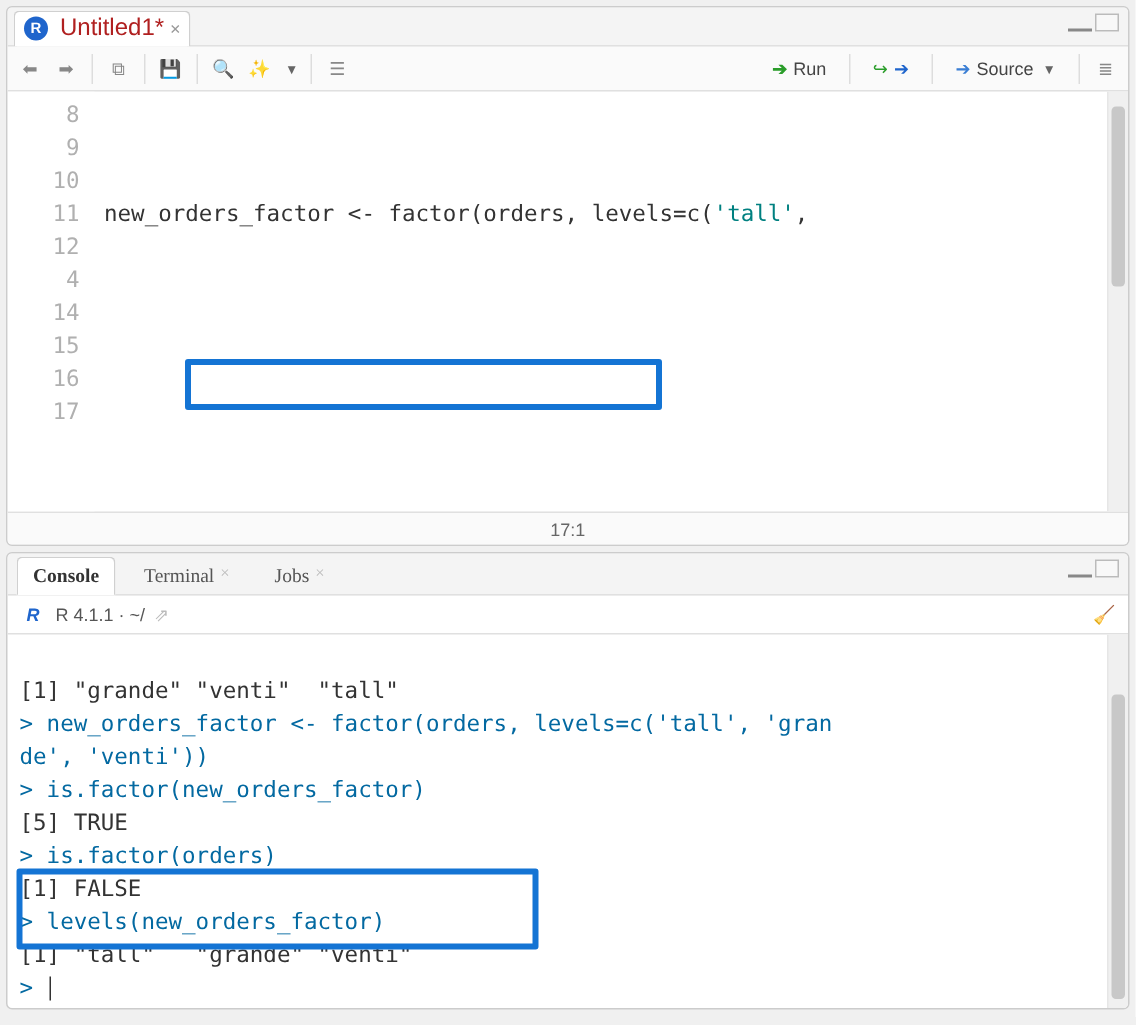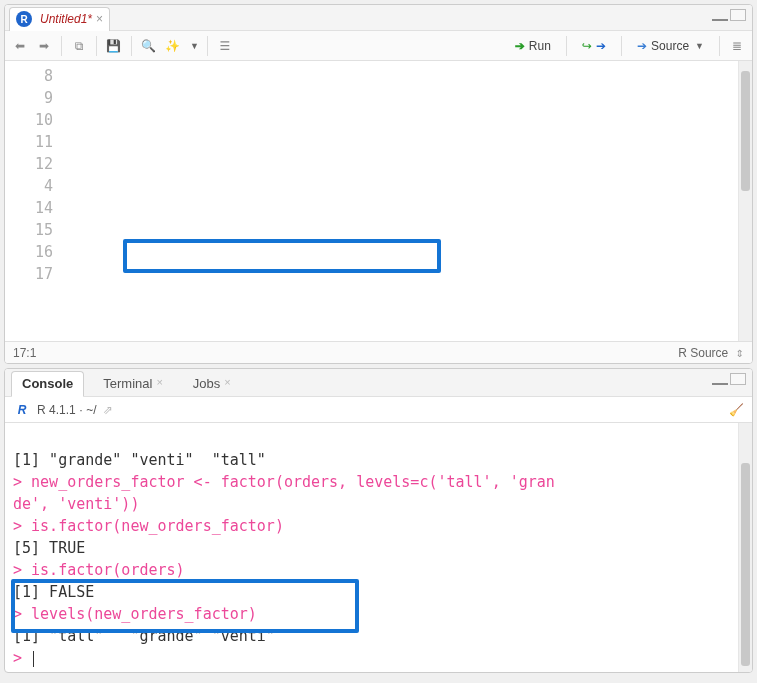--- a/index.html
+++ b/index.html
@@ -50,21 +50,21 @@
     display: inline-flex;
     align-items: center;
     background: #fff;
     border: 1px solid #d0d0d0;
     border-bottom: none;
     border-radius: 4px 4px 0 0;
     padding: 2px 6px;
     height: 24px;
     margin-top: 2px;
   }
-  .tab-title { color: #b02020; font-size: 12px; margin: 0 4px; font-style: italic; }
+  .tab-title { color: #b02020; font-size: 16px; margin: 0 4px; }
   .tab-close { color: #999; font-size: 12px; cursor: pointer; }
   .win-icons {
     position: absolute; right: 6px; top: 4px;
     display: flex; gap: 2px;
   }
   .win-icons span {
     width: 16px; height: 12px; border: 1px solid #bbb;
     background: #f8f8f8; display:inline-block;
   }
   .win-icons .wi-min { border-top: none; border-left:none; border-right:none; border-bottom:2px solid #888; background:none; }
@@ -143,33 +143,34 @@
   }
   .vscroll-thumb { position:absolute; left:2px; right:2px; background:#c8c8c8; border-radius:3px; }
 
   
   .status-row {
     display:flex; align-items:center; justify-content:space-between;
     border-top:1px solid #e0e0e0;
     height:22px; padding:4px 8px;
     font-size:12px; color:#666;
     background:#fafafa;
+    flex-direction:column;
   }
   .updown { font-size:10px; color:#999; margin-left:4px; }
 
   
   .console-tabs {
     display:flex; align-items:center; gap:8px;
     background:#f4f4f4; border-bottom:1px solid #e0e0e0;
     height:28px; padding:0 6px; position:relative;
   }
   .ctab {
     padding:4px 10px; border:1px solid transparent; border-radius:4px 4px 0 0;
     font-size:13px; color:#555; height:26px; margin-top:2px;
-    display:inline-flex; gap:4px;
+    display:inline-flex; gap:4px;font-family:Liberation Serif, serif;
   }
   .ctab.active { background:#fff; border-color:#d0d0d0; border-bottom-color:#fff; font-weight:600; color:#333;}
   .ctab-close { color:#bbb; font-size:11px; }
 
   .console-header {
     display:flex; align-items:center; gap:6px;
     border-bottom:1px solid #e0e0e0;
     height:26px; padding:0 8px; font-size:12px; color:#555;
     position:relative;
   }
@@ -181,21 +182,21 @@
 
   .console-body {
     flex:1;
     font-family:"Lucida Console", Monaco, monospace;
     font-size:15px; line-height:22px;
     padding:4px 8px;
     white-space:pre;
     position:relative;
     overflow:hidden;
   }
-  .cblue { color:#ec4899; }
+  .cblue { color:#0369a1; }
   .cgray { color:#333; }
   .hl-console { left:6px; top:156px; width:348px; height:54px; }
   .prompt-cursor {
     display:inline-block; width:1px; height:16px; background:#333; vertical-align:middle; margin-left:2px;
   }
 </style>
 </head>
 <body>
 
 <div class="pane editor-pane">
@@ -253,20 +254,21 @@
       <div>11</div>
       <div>12</div>
       <div>4</div>
       <div>14</div>
       <div>15</div>
       <div>16</div>
       <div>17</div>
     </div>
     <div class="code-body">
 <span class="code-line"></span>
+<span class="code-line"><span>new_orders_factor &lt;- factor(orders, levels=c(</span><span class="kw-str">'tall'</span><span>, </span></span>
 <span class="code-line"></span>
 
 
 
 
 
       <div class="highlight-box hl-editor"></div>
     </div>
     <div class="vscroll">
       <div class="vscroll-thumb" style="top:10px; height:120px"></div>

